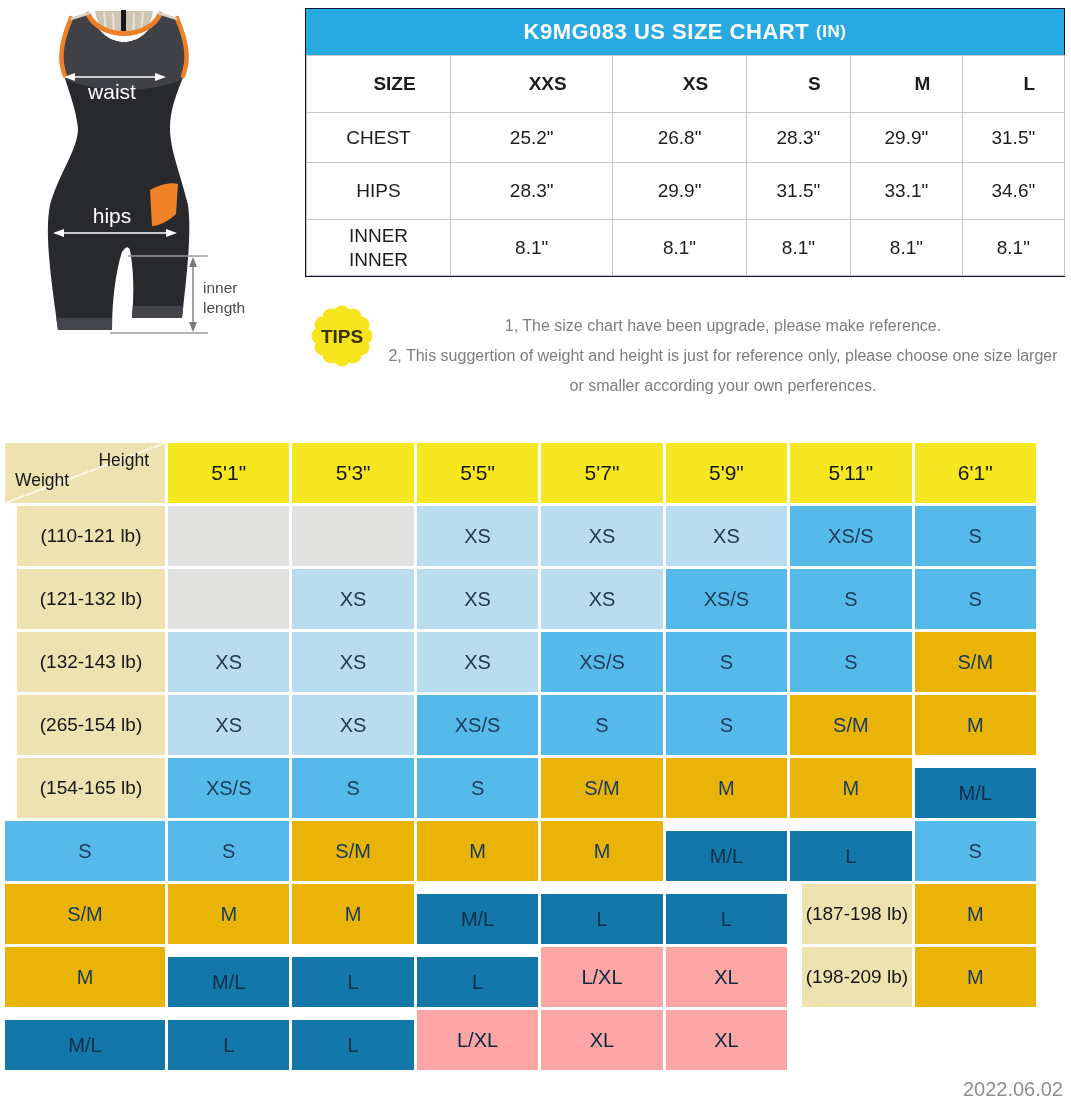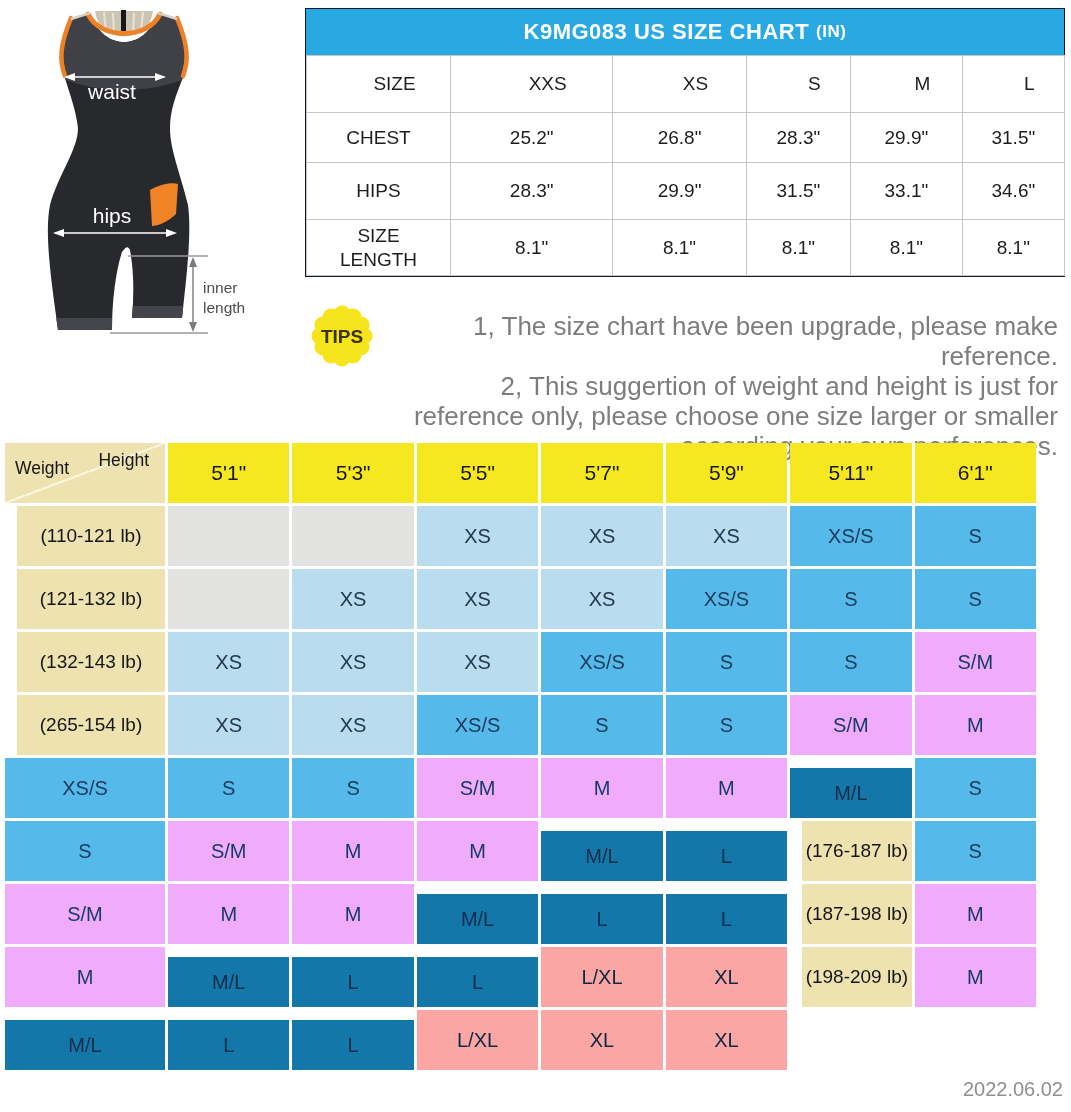--- a/index.html
+++ b/index.html
@@ -14,45 +14,45 @@
   
   #size-chart { position:absolute; left:305px; top:8px; width:758px; border:1px solid #0f172a; background:#fff; }
   .sc-title { height:46px; background:#29a9e1; color:#fff; display:flex; align-items:center; justify-content:center;
               font-weight:bold; font-size:22px; letter-spacing:.5px; gap:7px; }
   .sc-title .unit { font-size:17px; font-weight:bold; }
   #sc-table { display:table; width:100%; border-collapse:collapse; }
   .sc-row { display:table-row; }
   .sc-cell { display:table-cell; border:1px solid #c6c6c6; text-align:center; vertical-align:middle;
              font-size:19px; color:#1d1d1d; }
   .sc-row.head { height:57px; }
-  .sc-row.head .sc-cell { font-weight:normal;padding-left:32px; }
+  .sc-row.head .sc-cell { font-weight:bold;padding-left:32px; }
   .sc-cell.first { width:19%; }
   .lbl { display:inline-block; max-width:100px; line-height:1.25; }
 
   
   .tips-badge { position:absolute; left:310px; top:304px; width:64px; height:64px; }
-  .tips-text { position:absolute; left:388px; top:311px; width:670px; font-size:26px; color:#7d7d7d;
-               line-height:30px; text-align:right; }
+  .tips-text { position:absolute; left:388px; top:311px; width:670px; font-size:16px; color:#7d7d7d;
+               line-height:30px; text-align:center; }
 
   
   #fit-matrix { position:absolute; left:5px; top:443px; width:1031px; display:grid;
                 grid-template-columns:160px repeat(7, 1fr); grid-template-rows:60px repeat(9, 60px); gap:3px; }
   .fm-cell { display:flex; align-items:center; justify-content:center; }
   .fm-head { background:#f6e820; font-size:21px; color:#161616; }
   .fm-wlabel { background:#ede2b0; font-size:19px; color:#161616;margin-left:12px; }
   .fm-corner { background-color:#ede2b0; position:relative;
     background-image:linear-gradient(to bottom right, transparent calc(50% - 1px),
       #faf5dd calc(50% - 1px), #faf5dd calc(50% + 1px), transparent calc(50% + 1px)); }
   .fm-corner .h { position:absolute; top:7px; right:16px; font-size:17.5px; color:#161616; }
-  .fm-corner .w { position:absolute; bottom:24px; left:10px; font-size:17.5px; color:#161616;margin-top:28px; }
+  .fm-corner .w { position:absolute; bottom:12px; left:10px; font-size:17.5px; color:#161616;margin-top:28px; }
   .fm-size { font-size:20px; }
   .band-empty { background:#e2e2e1; }
   .band-b1 { background:#b9dcee; color:#223850; }
   .band-b2 { background:#55b9e9; color:#1c3a5c; }
-  .band-b3 { background:#f0abfc; color:#143a5e; }
+  .band-b3 { background:#eab308; color:#143a5e; }
   .band-b4 { background:#1477a9; color:#0e2e4a;margin-top:10px; }
   .band-b5 { background:#fca5a5; color:#0c2940; }
 
   .date { position:absolute; top:1078px; right:8px; font-size:20px; color:#8f8f8f; }
 </style>
 </head>
 <body>
 
 <div class="page">
 
@@ -140,21 +140,21 @@
         </div>
         <div class="sc-row" style="height: 57px;">
           <div class="sc-cell first"><span class="lbl">HIPS</span></div>
           <div class="sc-cell">28.3"</div>
           <div class="sc-cell">29.9"</div>
           <div class="sc-cell">31.5"</div>
           <div class="sc-cell">33.1"</div>
           <div class="sc-cell">34.6"</div>
         </div>
         <div class="sc-row" style="height: 56px;">
-          <div class="sc-cell first"><span class="lbl">SIZE LENGTH</span></div>
+          <div class="sc-cell first"><span class="lbl">INNER INNER</span></div>
           <div class="sc-cell">8.1"</div>
           <div class="sc-cell">8.1"</div>
           <div class="sc-cell">8.1"</div>
           <div class="sc-cell">8.1"</div>
           <div class="sc-cell">8.1"</div>
         </div>
       </div>
   </div>
 
   <svg class="tips-badge" viewBox="0 0 64 64" xmlns="http://www.w3.org/2000/svg">
@@ -217,35 +217,35 @@
       <div class="fm-cell fm-size band-b2">S</div>
       <div class="fm-cell fm-size band-b3">S/M</div>
       <div class="fm-cell fm-wlabel">(265-154 lb)</div>
       <div class="fm-cell fm-size band-b1">XS</div>
       <div class="fm-cell fm-size band-b1">XS</div>
       <div class="fm-cell fm-size band-b2">XS/S</div>
       <div class="fm-cell fm-size band-b2">S</div>
       <div class="fm-cell fm-size band-b2">S</div>
       <div class="fm-cell fm-size band-b3">S/M</div>
       <div class="fm-cell fm-size band-b3">M</div>
-      <div class="fm-cell fm-size band-b2">XS/S</div>
-      <div class="fm-cell fm-size band-b2">S</div>
-      <div class="fm-cell fm-size band-b2">S</div>
-      <div class="fm-cell fm-size band-b3">S/M</div>
-      <div class="fm-cell fm-size band-b3">M</div>
-      <div class="fm-cell fm-size band-b3">M</div>
-      <div class="fm-cell fm-size band-b4">M/L</div>
-      <div class="fm-cell fm-size band-b2">S</div>
-      <div class="fm-cell fm-size band-b2">S</div>
-      <div class="fm-cell fm-size band-b3">S/M</div>
-      <div class="fm-cell fm-size band-b3">M</div>
-      <div class="fm-cell fm-size band-b3">M</div>
-      <div class="fm-cell fm-size band-b4">M/L</div>
-      <div class="fm-cell fm-size band-b4">L</div>
-      <div class="fm-cell fm-wlabel">(176-187 lb)</div>
+      <div class="fm-cell fm-wlabel">(154-165 lb)</div>
+      <div class="fm-cell fm-size band-b2">XS/S</div>
+      <div class="fm-cell fm-size band-b2">S</div>
+      <div class="fm-cell fm-size band-b2">S</div>
+      <div class="fm-cell fm-size band-b3">S/M</div>
+      <div class="fm-cell fm-size band-b3">M</div>
+      <div class="fm-cell fm-size band-b3">M</div>
+      <div class="fm-cell fm-size band-b4">M/L</div>
+      <div class="fm-cell fm-size band-b2">S</div>
+      <div class="fm-cell fm-size band-b2">S</div>
+      <div class="fm-cell fm-size band-b3">S/M</div>
+      <div class="fm-cell fm-size band-b3">M</div>
+      <div class="fm-cell fm-size band-b3">M</div>
+      <div class="fm-cell fm-size band-b4">M/L</div>
+      <div class="fm-cell fm-size band-b4">L</div>
       <div class="fm-cell fm-size band-b2">S</div>
       <div class="fm-cell fm-size band-b3">S/M</div>
       <div class="fm-cell fm-size band-b3">M</div>
       <div class="fm-cell fm-size band-b3">M</div>
       <div class="fm-cell fm-size band-b4">M/L</div>
       <div class="fm-cell fm-size band-b4">L</div>
       <div class="fm-cell fm-size band-b4">L</div>
       <div class="fm-cell fm-wlabel">(187-198 lb)</div>
       <div class="fm-cell fm-size band-b3">M</div>
       <div class="fm-cell fm-size band-b3">M</div>

